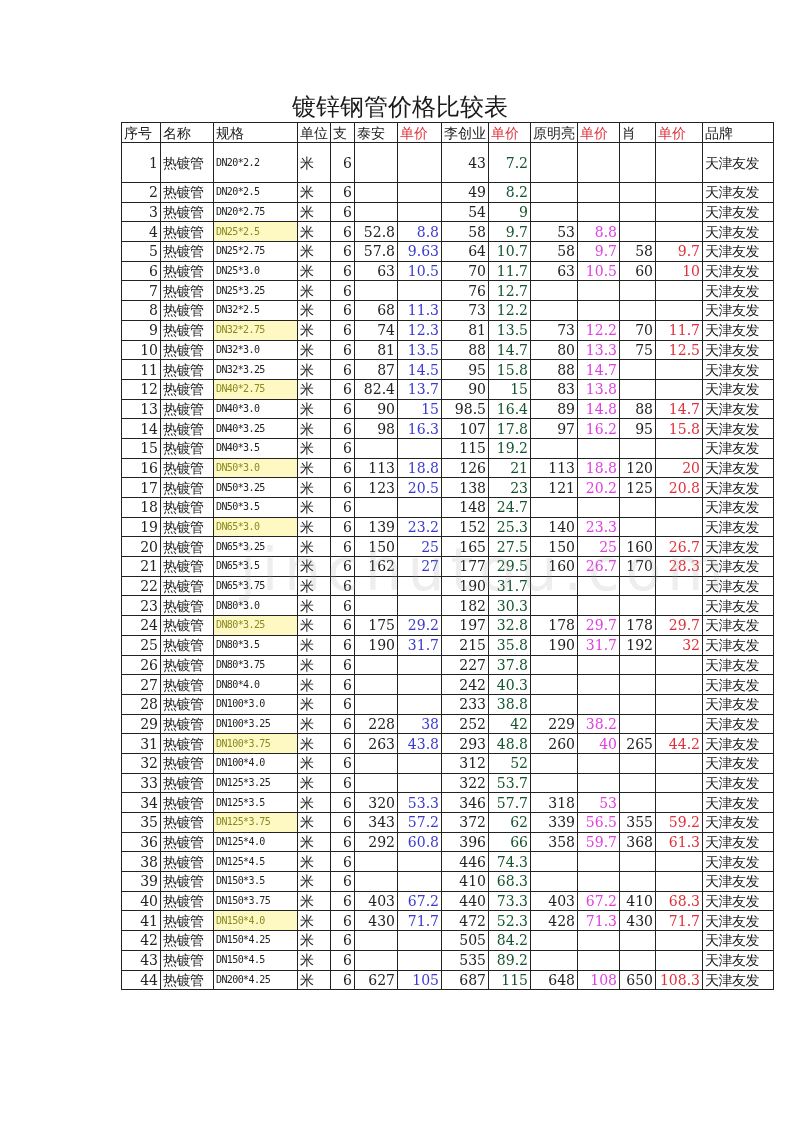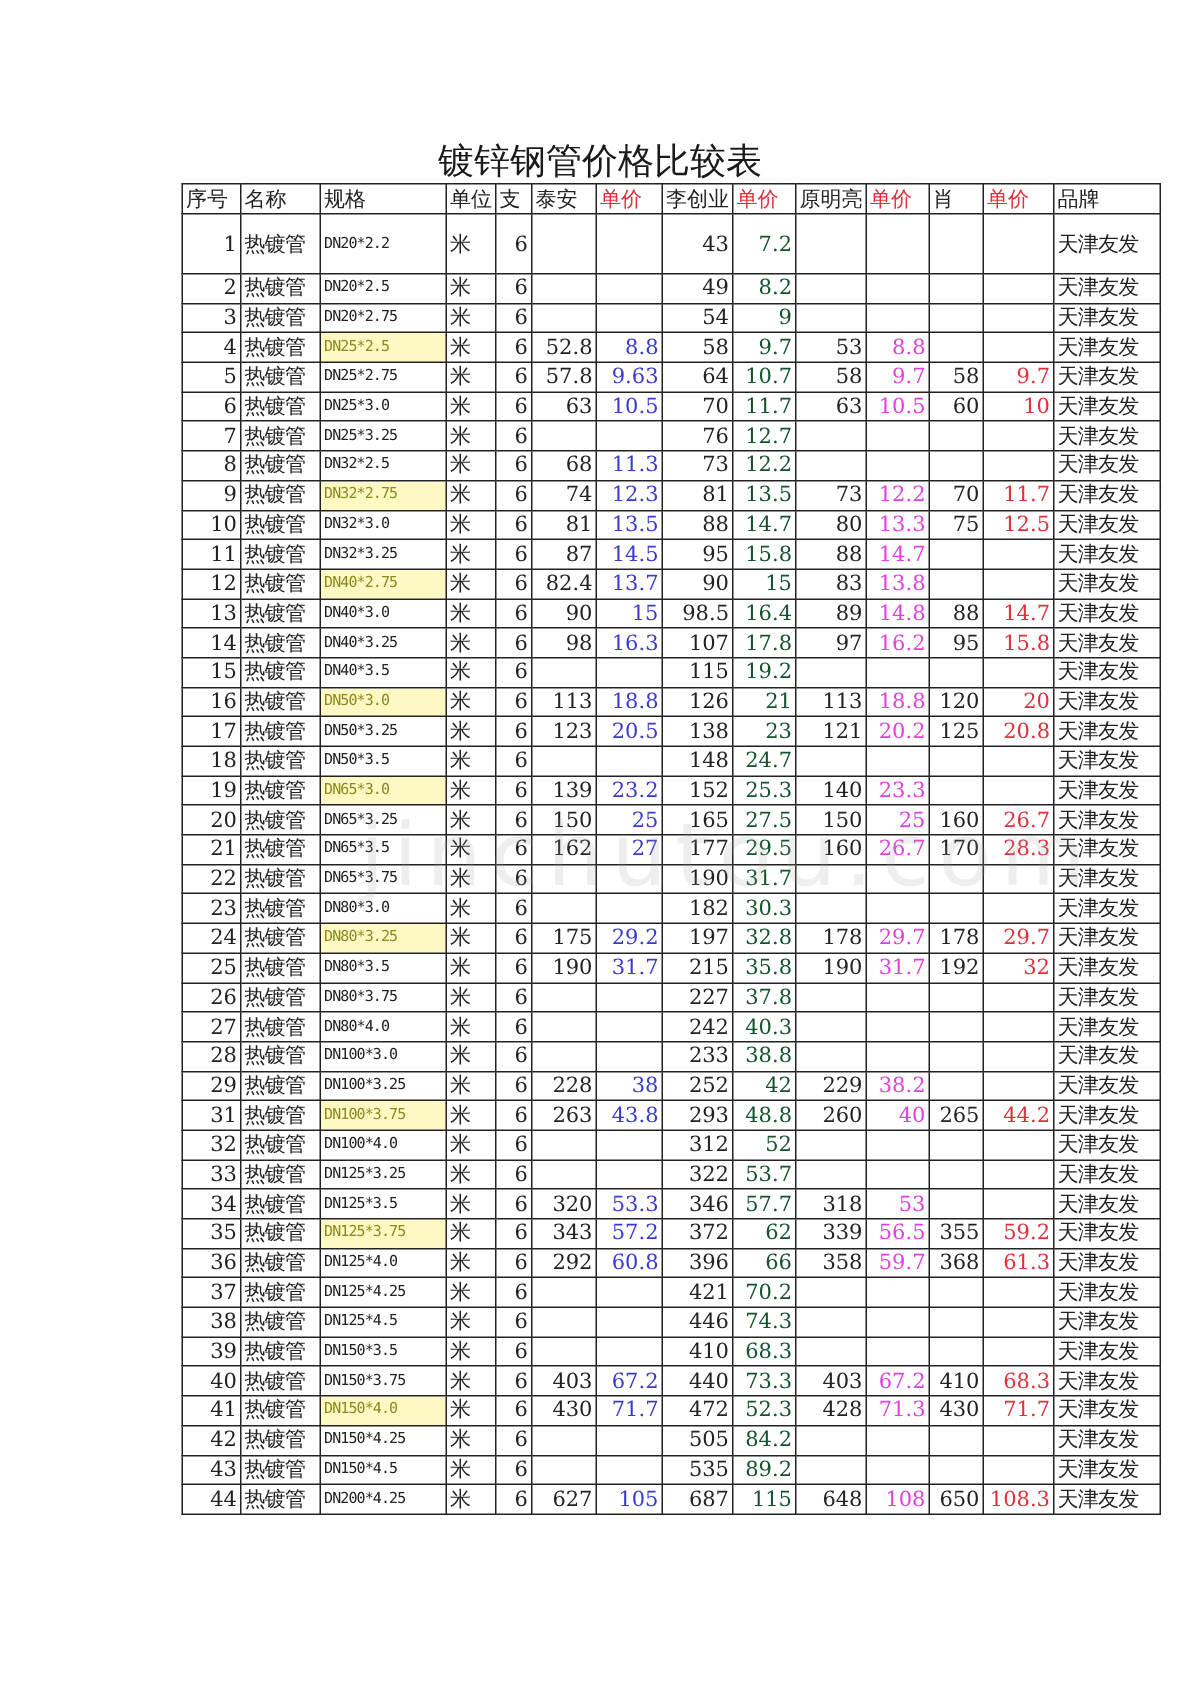--- a/index.html
+++ b/index.html
@@ -619,36 +619,20 @@
         <td class="num c-blue">60.8</td>
         <td class="num">396</td>
         <td class="num c-orange">66</td>
         <td class="num">358</td>
         <td class="num c-magenta">59.7</td>
         <td class="num">368</td>
         <td class="num c-red">61.3</td>
         <td class="cn">天津友发</td>
       </tr>
       <tr>
-        <td class="num">37</td>
-        <td class="cn">热镀管</td>
-        <td class="spec">DN125*4.25</td>
-        <td class="cn">米</td>
-        <td class="num">6</td>
-        <td class="num"></td>
-        <td class="num c-blue"></td>
-        <td class="num">421</td>
-        <td class="num c-orange">70.2</td>
-        <td class="num"></td>
-        <td class="num c-magenta"></td>
-        <td class="num"></td>
-        <td class="num c-red"></td>
-        <td class="cn">天津友发</td>
-      </tr>
-      <tr>
         <td class="num">38</td>
         <td class="cn">热镀管</td>
         <td class="spec">DN125*4.5</td>
         <td class="cn">米</td>
         <td class="num">6</td>
         <td class="num"></td>
         <td class="num c-blue"></td>
         <td class="num">446</td>
         <td class="num c-orange">74.3</td>
         <td class="num"></td>

